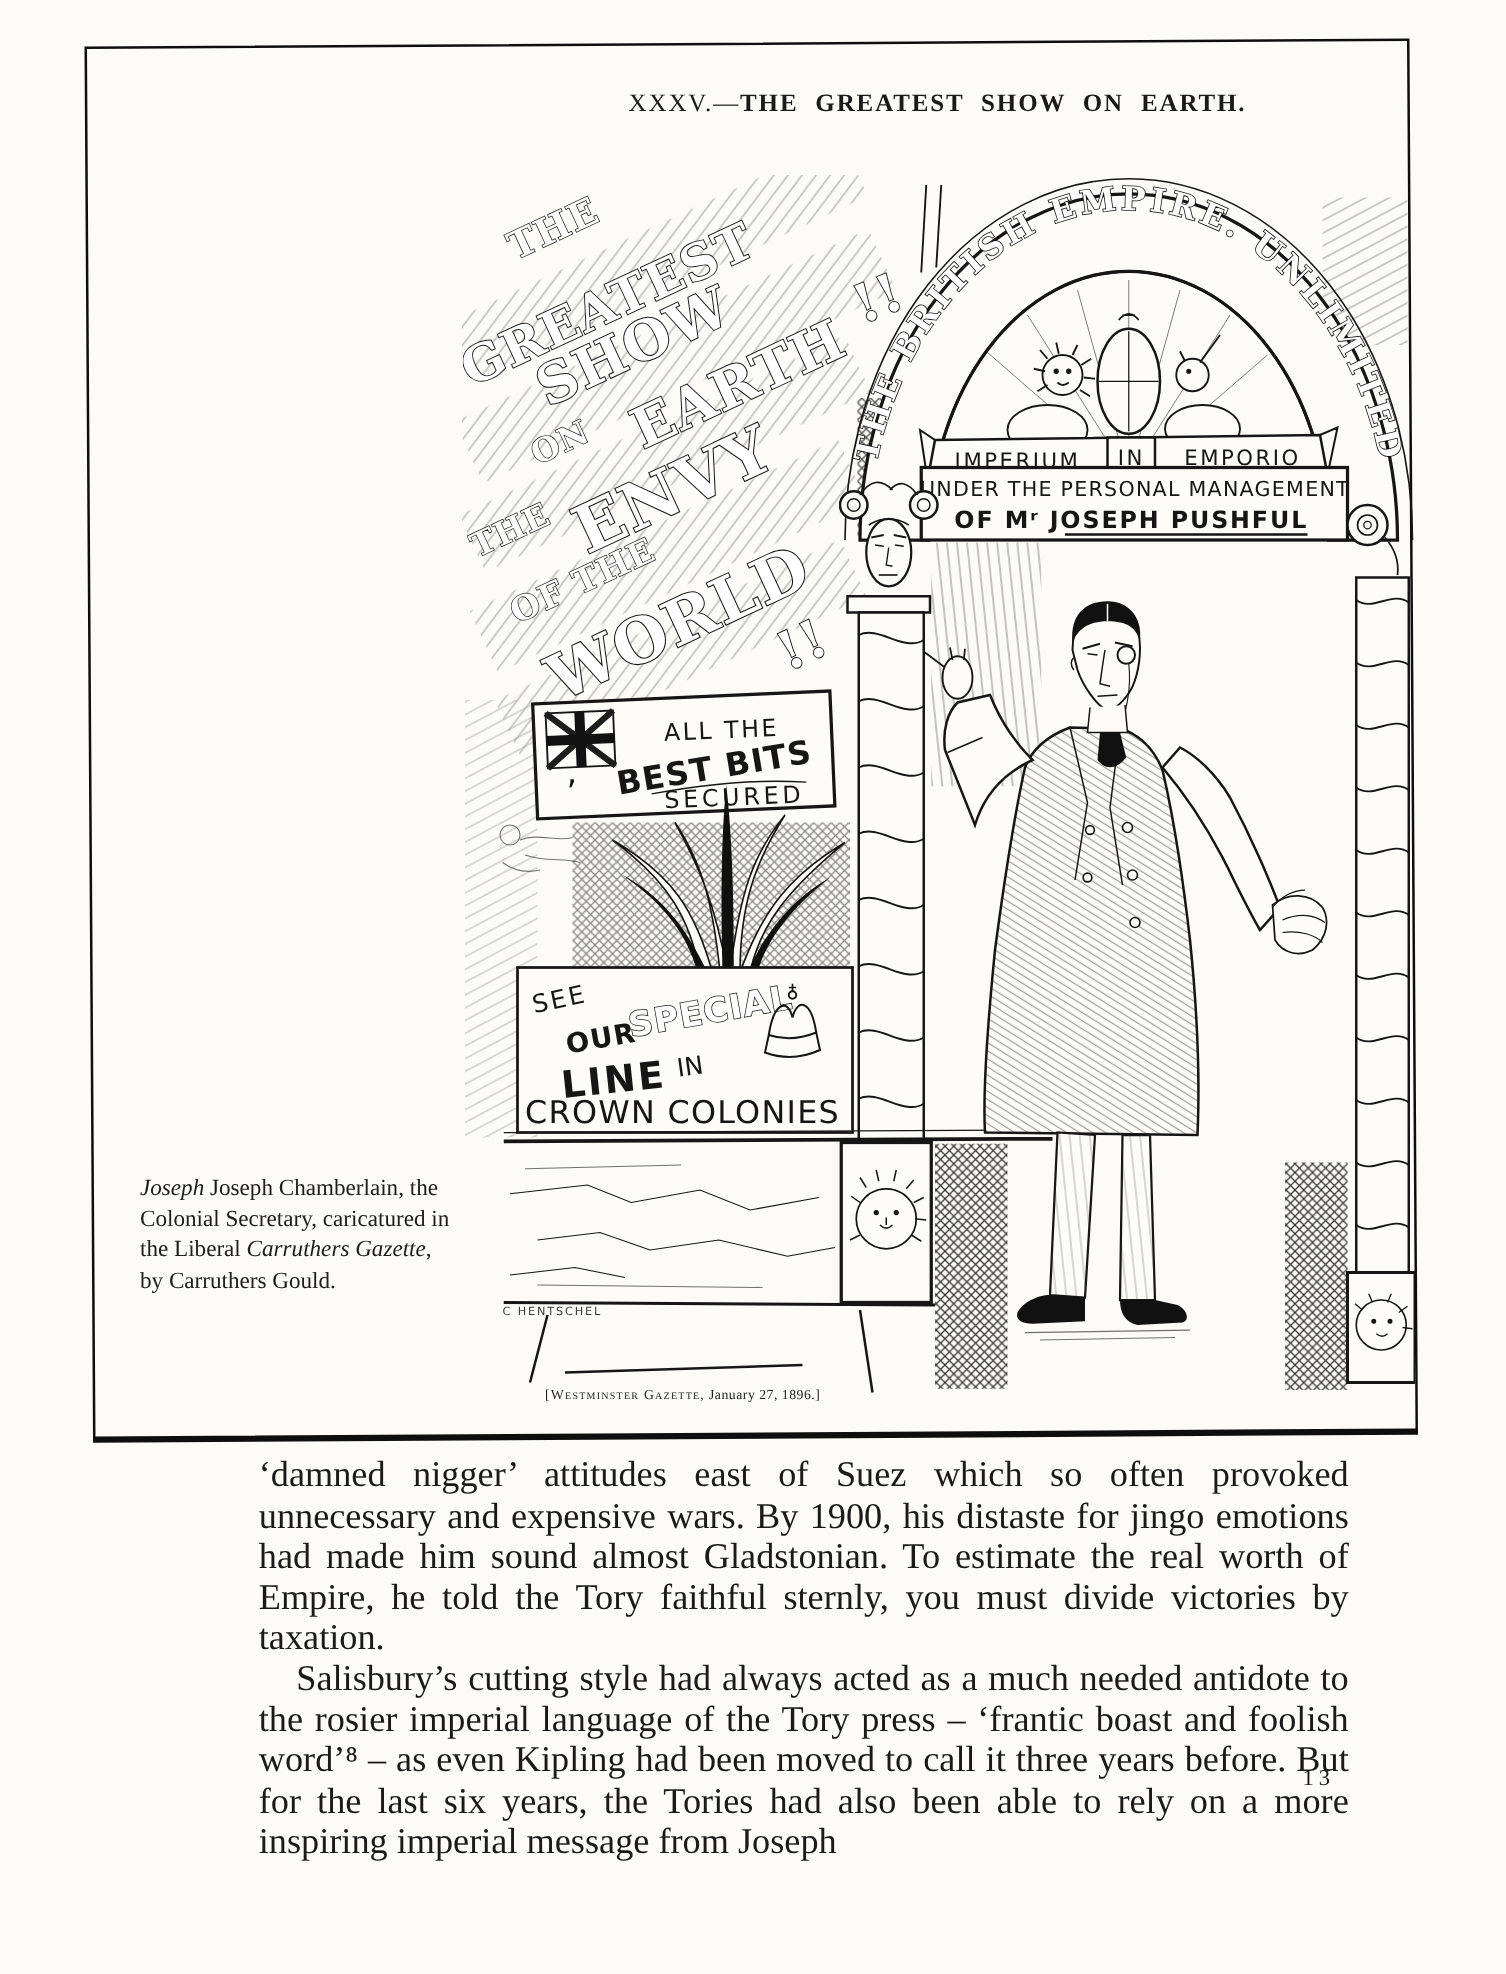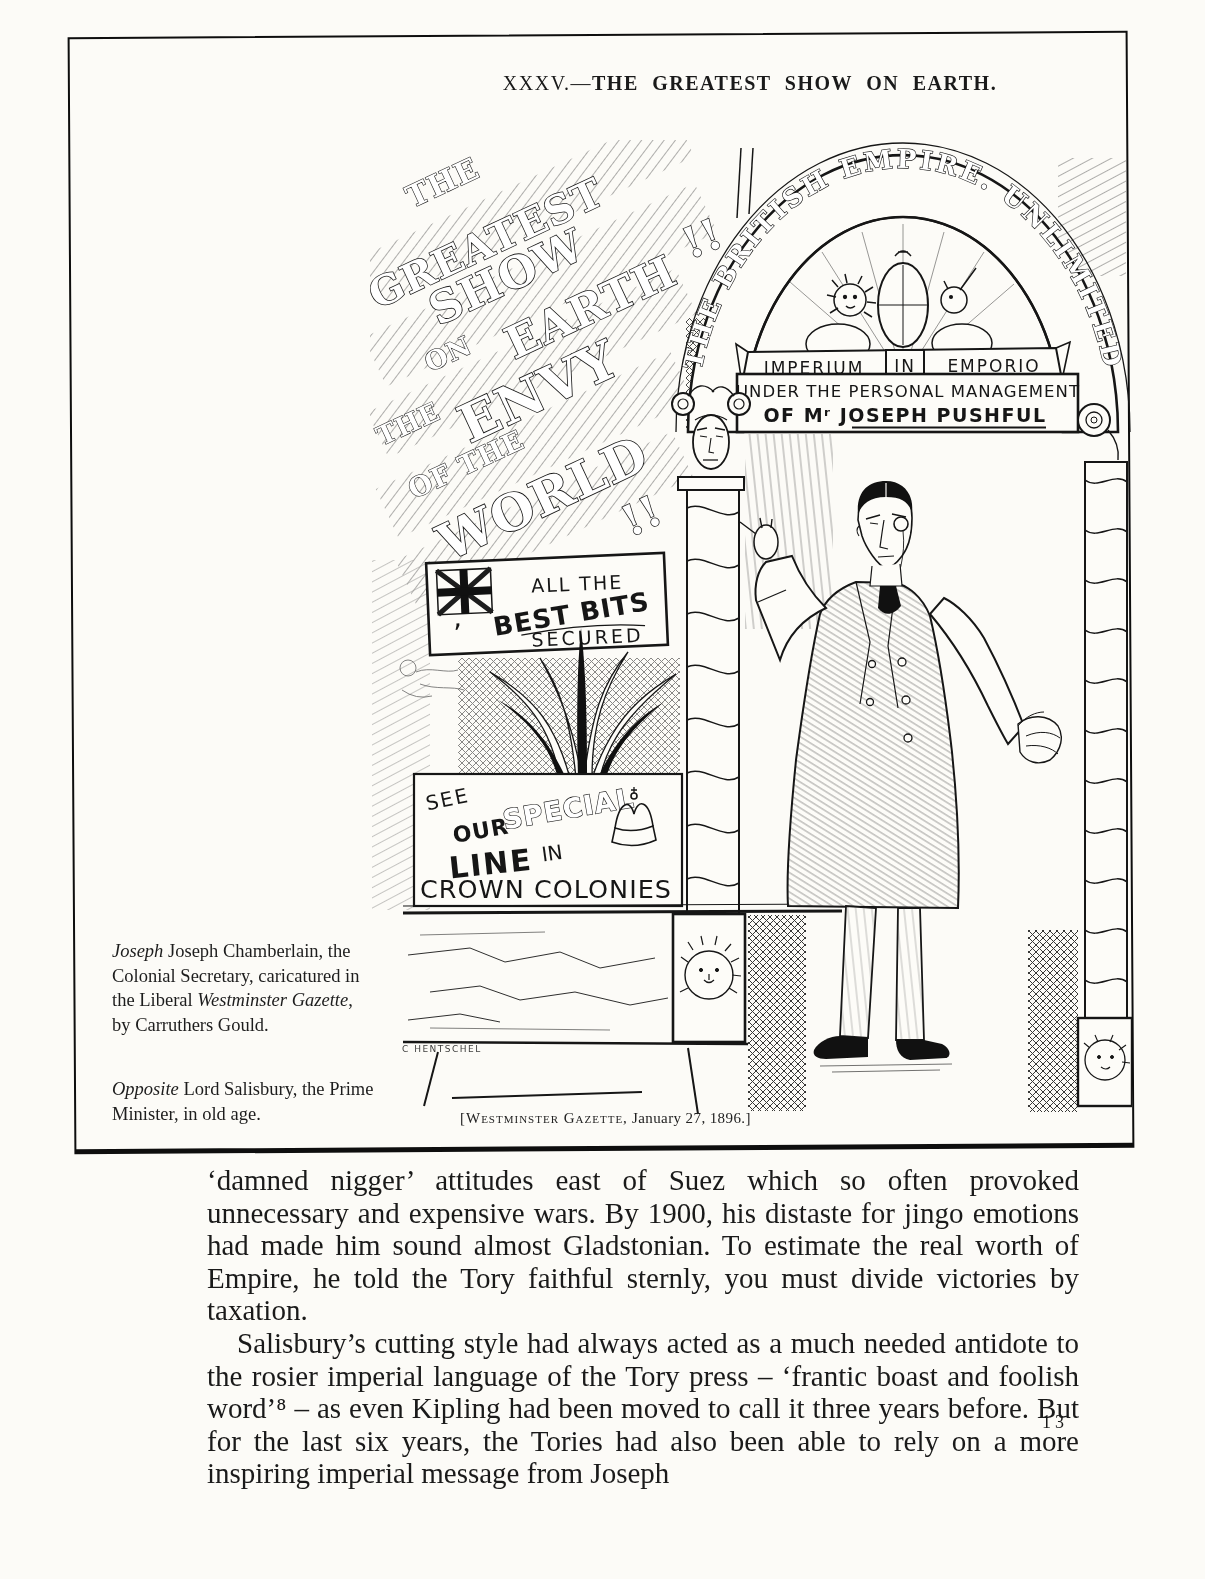--- a/index.html
+++ b/index.html
@@ -22,21 +22,21 @@
   .plate-subtitle{
     position:absolute; left:400px; top:108px; width:700px; text-align:center;
     font-size:13px; letter-spacing:2.2px; word-spacing:4px; color:#222;
   }
   .caption{ position:absolute; font-size:18.5px; line-height:24.5px; color:#1d1d1d;}
   .caption .ital{font-style:italic;}
   .caption-right{left:112px; top:939px; width:252px;}
   .caption-opposite{left:112px; top:1077px; width:276px;}
   .citation{
     position:absolute; left:436px; top:1110px; width:260px;
-    font-size:15px; letter-spacing:.4px; color:#222; white-space:nowrap;margin-left:24px;
+    font-size:11px; letter-spacing:.4px; color:#222; white-space:nowrap;
   }
   .citation .sc{font-variant:small-caps; letter-spacing:1px;}
   .body-text{
     position:absolute; left:207px; top:1164px; width:872px;
     font-size:29px; line-height:32.6px; text-align:justify;
   }
   .body-text p{margin:0;}
   .body-text p.indent{text-indent:30px;}
   .page-number{
     position:absolute; left:1042px; top:1412px;
@@ -331,24 +331,21 @@
       <g stroke-width="1" opacity="0.6">
         <line x1="820" y1="1066" x2="952" y2="1064"></line>
         <line x1="832" y1="1072" x2="940" y2="1070"></line>
       </g>
     </g>
 
     <text class="hand" x="402" y="1052" font-size="9" letter-spacing="1.5" opacity="0.85">C HENTSCHEL</text>
   </svg>
 
   <div class="caption caption-right">
-    <span class="ital">Joseph</span><span> Joseph Chamberlain, the Colonial Secretary, caricatured in the Liberal </span><span class="ital">Westminster Gazette</span><span>, by Carruthers Gould.</span>
-  </div>
-  <div class="caption caption-opposite">
-    <span class="ital">Opposite</span><span> Lord Salisbury, the Prime Minister, in old age.</span>
+    <span class="ital">Joseph</span><span> Joseph Chamberlain, the Colonial Secretary, caricatured in the Liberal </span><span class="ital">Carruthers Gazette</span><span>, by Carruthers Gould.</span>
   </div>
 
   <div class="citation">
     <span class="sc">[Westminster Gazette,</span><span> January 27, 1896.]</span>
   </div>
 
   <div class="body-text">
     <p>‘damned nigger’ attitudes east of Suez which so often provoked unnecessary and expensive wars. By 1900, his distaste for jingo emotions had made him sound almost Gladstonian. To estimate the real worth of Empire, he told the Tory faithful sternly, you must divide victories by taxation.</p>
     <p class="indent">Salisbury’s cutting style had always acted as a much needed antidote to the rosier imperial language of the Tory press – ‘frantic boast and foolish word’⁸ – as even Kipling had been moved to call it three years before. But for the last six years, the Tories had also been able to rely on a more inspiring imperial message from Joseph</p>
   </div>

